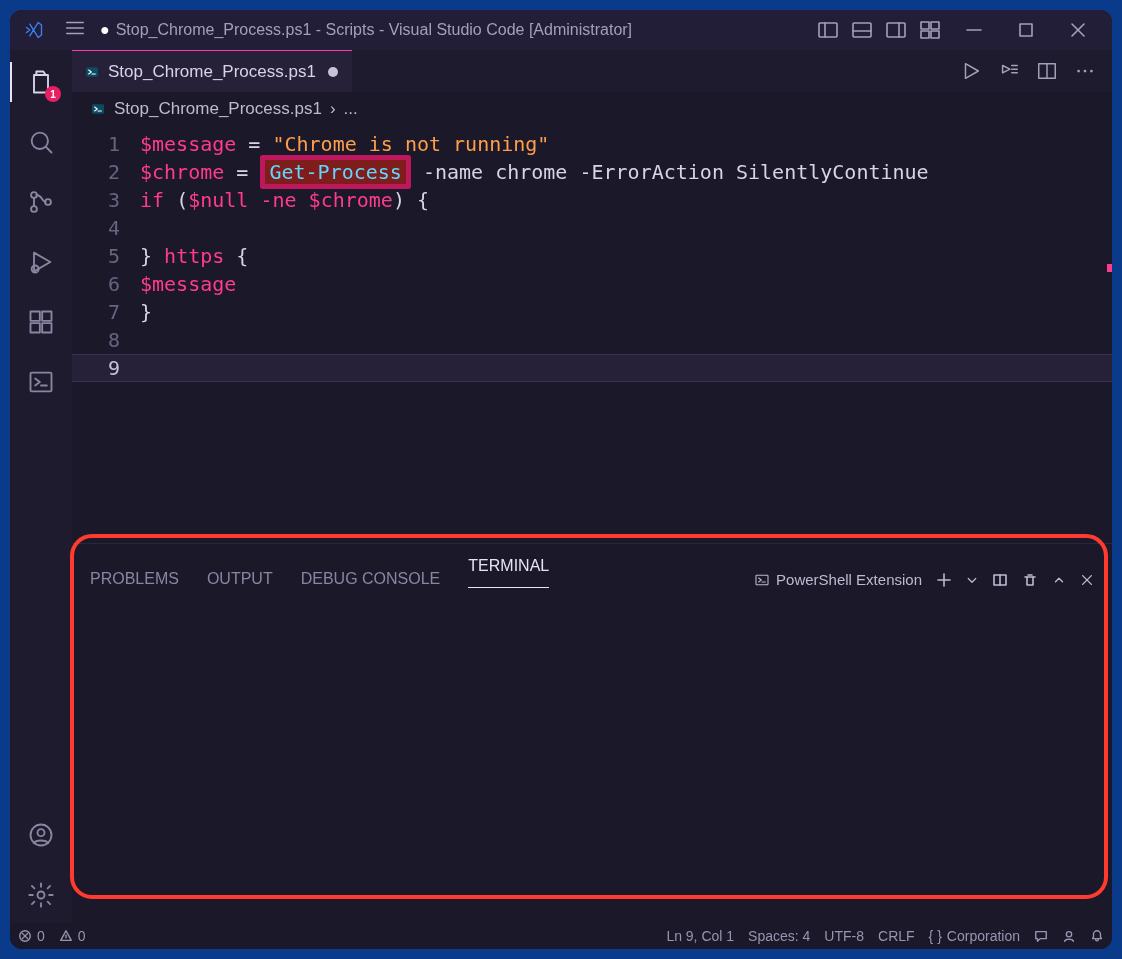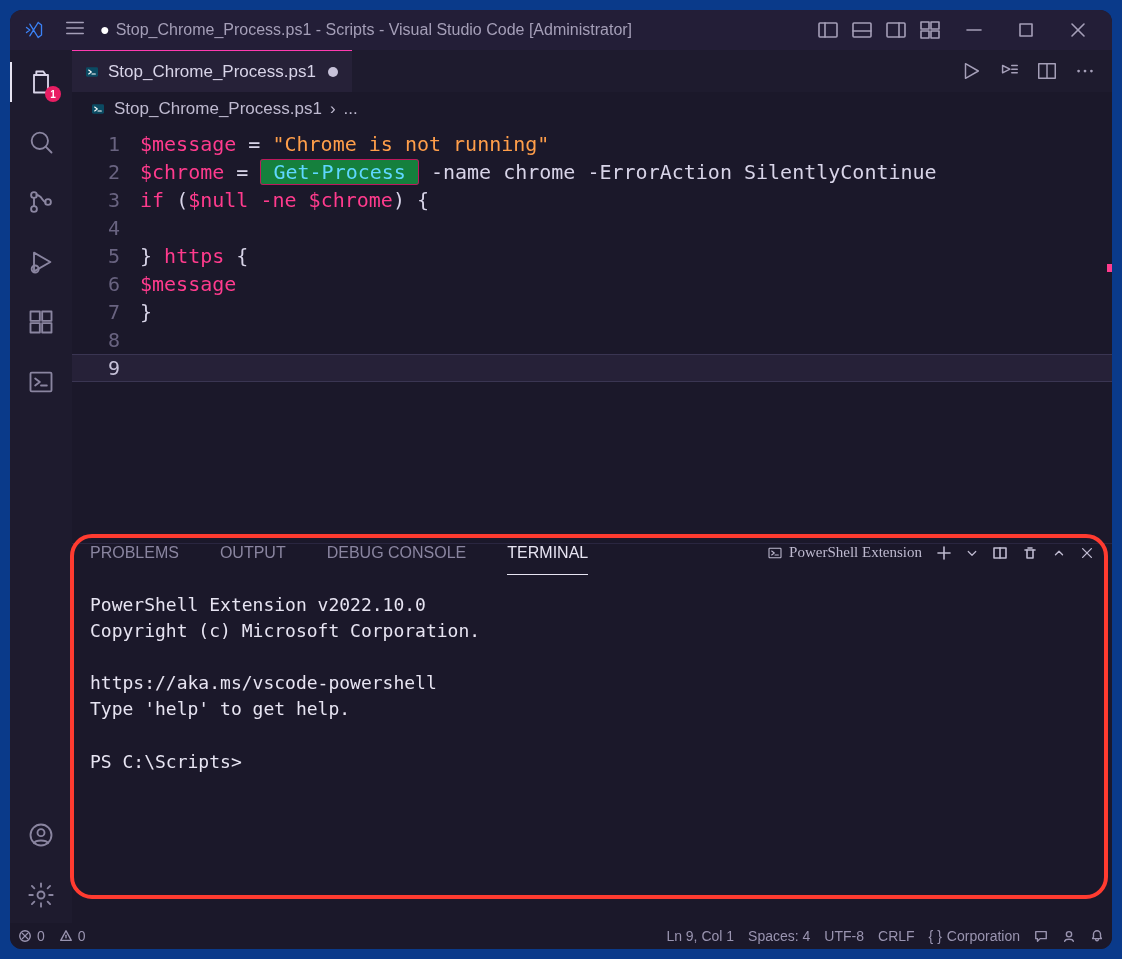--- a/index.html
+++ b/index.html
@@ -122,21 +122,21 @@
     position:relative;
   }
   .line { display:flex; white-space:pre; height:28px; align-items:center;}
   .gutter { width:68px; text-align:right; padding-right:20px; color:#696380; }
   .gutter.cur { color:#c7c2d9; }
   .code { flex:1; }
   .line-cur { background:#262138; border:1px solid #3a3552; border-left:none; border-right:none; }
   .tok-var { color:#ff3b8d;margin-top:40px; }
   .tok-op  { color:#ff3b8d; }
   .tok-str { color:#ff9e4a; }
-  .tok-cmd { color:#5fd7ff; background:#15803d; border:1px solid #be185d; border-radius:3px; padding:0 12px;}
+  .tok-cmd { color:#5fd7ff; background:#7f1d1d; border:5px solid #be185d; border-radius:3px; padding:0 4px;}
   .tok-kw  { color:#ff3b8d; }
   .tok-plain { color:#d8d4e8; }
   .tok-punc { color:#d8d4e8; }
   .minimap-dot { position:absolute; right:0; top:138px; width:5px; height:8px; background:#ff3b8d; }
   
   .panel-wrap {
     position:relative;
     height: 380px;
     background:#1b182a;
     border-top:1px solid #2a2640;
@@ -145,30 +145,30 @@
     position:absolute;
     left:-2px; right:4px; top:-10px; bottom:24px;
     border:4px solid #ff3b30;
     border-radius:22px;
     pointer-events:none;
     z-index:5;
   }
   .panel-tabs {
     height:44px;
     display:flex;
-    align-items:flex-start;
+    align-items:flex-end;
     padding:0 18px;
-    gap:41px;
+    gap:28px;
     color:#8a85a0;
     font-size:16px;
   }
   .panel-tab { cursor:pointer; }
   .panel-tab.active { color:#e7e4f2; border-bottom:1px solid #e7e4f2; padding-bottom:12px;}
   .panel-tabs .ptspacer { flex:1; }
-  .panel-right { display:flex; align-items:center; gap:14px; color:#bfbad0; font-size:15px;font-family:Liberation Serif, serif;}
+  .panel-right { display:flex; align-items:center; gap:14px; color:#bfbad0; font-size:15px;}
   .panel-right .pr-item { display:flex; align-items:center; gap:6px; cursor:pointer;}
   .terminal-body {
     padding:4px 18px;
     font-family:"Consolas","Menlo",monospace;
     font-size:18px;
     color:#e7e4f2;
     line-height:1.45;
     white-space:pre-wrap;
   }
   
@@ -433,27 +433,20 @@
                 </svg>
               </div>
             <div class="pr-item">
                 <svg viewBox="0 0 16 16" width="14" height="14">
                   <line x1="3" y1="3" x2="13" y2="13"></line>
                   <line x1="13" y1="3" x2="3" y2="13"></line>
                 </svg>
               </div>
           </div>
         </div>
-        <div class="terminal-body">PowerShell Extension v2022.10.0
-Copyright (c) Microsoft Corporation.
-
-https://aka.ms/vscode-powershell
-Type 'help' to get help.
-
-PS C:\Scripts&gt;</div>
       </div>
 
     </div>
   </div>
 
   <div class="statusbar">
     <div class="sb-seg">
       <svg viewBox="0 0 16 16" width="14" height="14">
           <circle cx="8" cy="8" r="6"></circle>
           <line x1="5" y1="5" x2="11" y2="11"></line>

